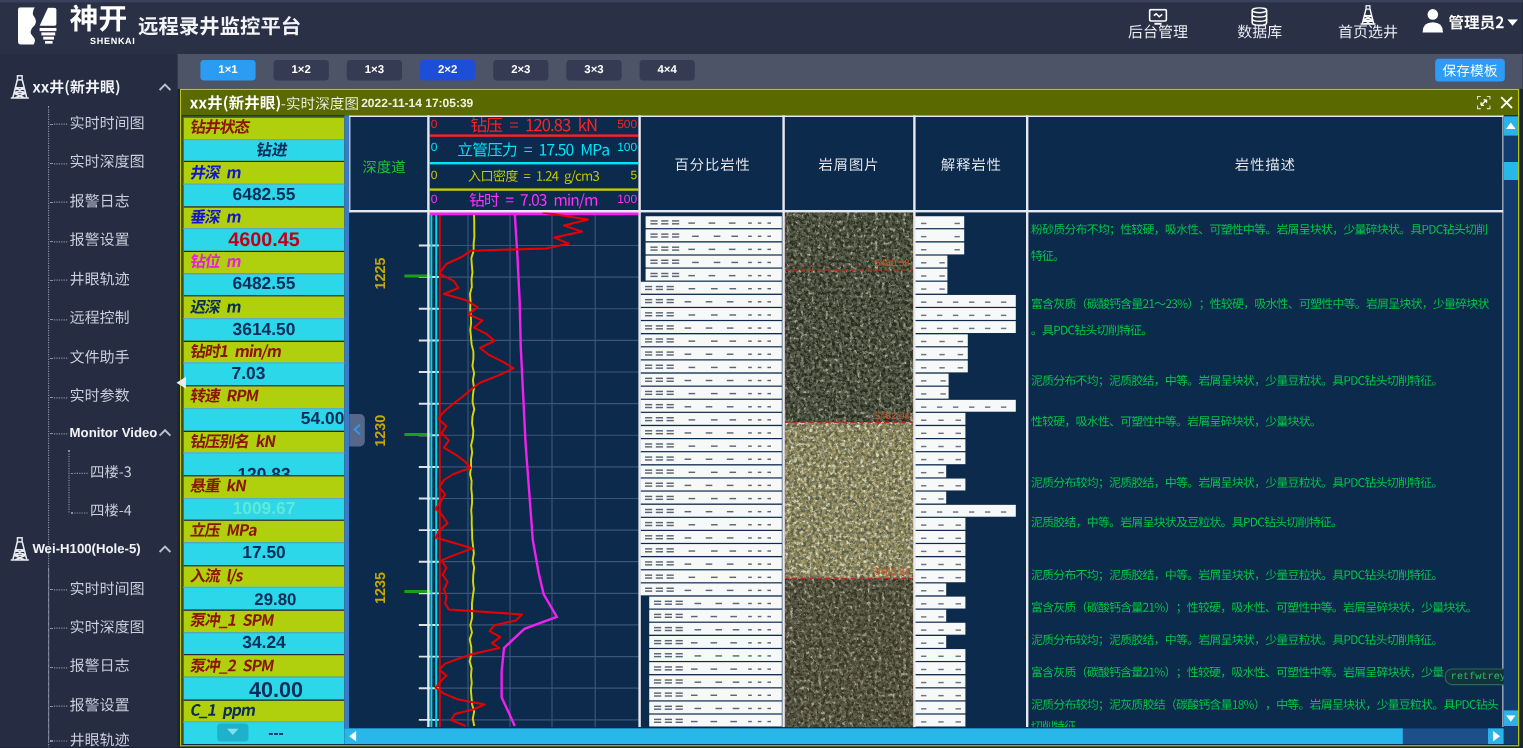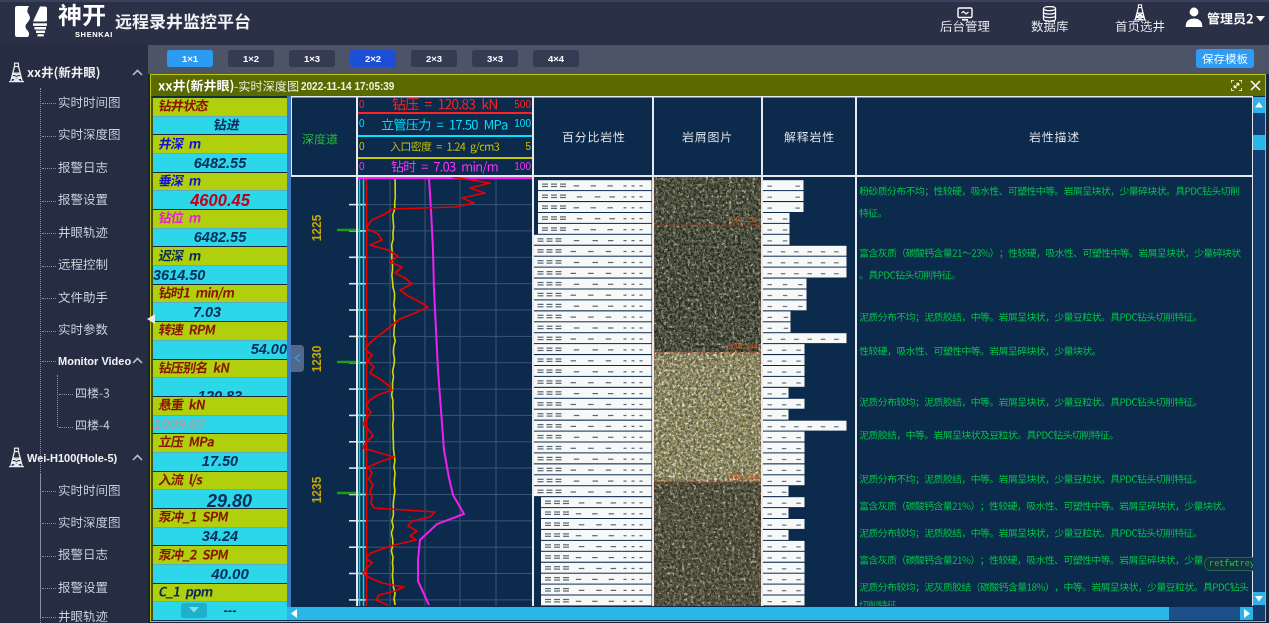--- a/index.html
+++ b/index.html
@@ -1,16 +1,16 @@
 <!DOCTYPE html>
 <html><head><meta charset="utf-8"><style>
 html,body{margin:0;padding:0;background:#1c2438;width:1269px;height:623px;overflow:hidden}
 body{font-family:"Liberation Sans",sans-serif;position:relative}
 .a{position:absolute}
-.bi{font-weight:bold;font-style:italic}
+.bi{font-weight:bold;}
 </style></head><body>
 
 <div class="a" style="left:0;top:0;width:1269px;height:45px;background:#2a3147;border-top:2px solid #39415c"></div>
 <svg class="a" style="left:15px;top:6px" width="33" height="32" viewBox="0 0 33 32">
 <path fill="#fff" d="M2 0 H14 Q11 5 13.5 8 Q17 12.5 12.5 16.5 Q8.5 20.5 12.5 24.5 Q15.5 27.5 13 31 H2 Q0 31 0 29 V2 Q0 0 2 0 Z"></path>
 <path fill="#fff" d="M18 15.5 L25 0.5 H30 Q32 0.5 32 2 V14 Q32 15.5 30.5 15.5 Z"></path>
 <rect x="18" y="17.3" width="14" height="2.6" fill="#fff"></rect>
 <rect x="19.5" y="21" width="11.5" height="2.5" fill="#fff"></rect>
 <rect x="21" y="24.6" width="9" height="2.4" fill="#fff"></rect>
 <rect x="22.5" y="28.2" width="6.3" height="2.2" fill="#fff"></rect>
@@ -359,21 +359,21 @@
 <div class="a bi" style="left:153px;top:229.25px;width:134px;text-align:center;font-size:14.5px;color:#0a2c5a">6482.55</div>
 <div class="a" style="left:153px;top:246.43px;width:134px;height:19.18px;background:#b0d00e;border-top:1px solid #20283c;box-sizing:border-box"></div>
 <svg style="position:absolute;left:158.0px;top:248.6px;width:42.7px;height:13.0px;overflow:visible;" viewBox="0 -880 3284 1000">
     <g fill="#0d2d56" transform="skewX(-9)">
       <use href="#b8FDF" x="0"></use>
       <use href="#b6DF1" x="940"></use>
       <use href="#b006D" x="2320"></use>
     </g>
   </svg>
 <div class="a" style="left:153px;top:265.11px;width:134px;height:19.18px;background:#2bd7e8;border-top:1px solid #55b0c0;box-sizing:border-box"></div>
-<div class="a bi" style="left:153px;top:266.61px;width:134px;text-align:left;font-size:14.5px;color:#0a2c5a">3614.50</div>
+<div class="a bi" style="left:153px;top:266.61px;width:134px;text-align:center;font-size:14.5px;color:#0a2c5a">3614.50</div>
 <div class="a" style="left:153px;top:283.79px;width:134px;height:19.18px;background:#b0d00e;border-top:1px solid #20283c;box-sizing:border-box"></div>
 <svg style="position:absolute;left:158.0px;top:286.0px;width:76.3px;height:13.0px;overflow:visible;" viewBox="0 -880 5870 1000">
     <g fill="#8b1500" transform="skewX(-9)">
       <use href="#b94BB" x="0"></use>
       <use href="#b65F6" x="940"></use>
       <use href="#b0031" x="1880"></use>
       <use href="#b006D" x="2850"></use>
       <use href="#b0069" x="3754"></use>
       <use href="#b006E" x="3998"></use>
       <use href="#b002F" x="4579"></use>
@@ -410,21 +410,21 @@
 <div class="a" style="left:153px;top:395.86px;width:134px;height:19.18px;background:#b0d00e;border-top:1px solid #20283c;box-sizing:border-box"></div>
 <svg style="position:absolute;left:158.0px;top:398.1px;width:47.0px;height:13.0px;overflow:visible;" viewBox="0 -880 3613 1000">
     <g fill="#8b1500" transform="skewX(-9)">
       <use href="#b60AC" x="0"></use>
       <use href="#b91CD" x="940"></use>
       <use href="#b006B" x="2320"></use>
       <use href="#b004E" x="2864"></use>
     </g>
   </svg>
 <div class="a" style="left:153px;top:414.54px;width:134px;height:19.18px;background:#2bd7e8;border-top:1px solid #55b0c0;box-sizing:border-box"></div>
-<div class="a bi" style="left:153px;top:416.04px;width:134px;text-align:left;font-size:14.5px;color:#a3a3a3">1009.67</div>
+<div class="a bi" style="left:153px;top:416.04px;width:134px;text-align:center;font-size:14.5px;color:#5eead4">1009.67</div>
 <div class="a" style="left:153px;top:433.21px;width:134px;height:19.18px;background:#b0d00e;border-top:1px solid #20283c;box-sizing:border-box"></div>
 <svg style="position:absolute;left:158.0px;top:435.4px;width:56.0px;height:13.0px;overflow:visible;" viewBox="0 -880 4311 1000">
     <g fill="#8b1500" transform="skewX(-9)">
       <use href="#b7ACB" x="0"></use>
       <use href="#b538B" x="940"></use>
       <use href="#b004D" x="2320"></use>
       <use href="#b0050" x="3113"></use>
       <use href="#b0061" x="3720"></use>
     </g>
   </svg>
@@ -434,21 +434,21 @@
 <svg style="position:absolute;left:158.0px;top:472.8px;width:44.2px;height:13.0px;overflow:visible;" viewBox="0 -880 3397 1000">
     <g fill="#8b1500" transform="skewX(-9)">
       <use href="#b5165" x="0"></use>
       <use href="#b6D41" x="940"></use>
       <use href="#b006C" x="2320"></use>
       <use href="#b002F" x="2575"></use>
       <use href="#b0073" x="2902"></use>
     </g>
   </svg>
 <div class="a" style="left:153px;top:489.25px;width:134px;height:19.18px;background:#2bd7e8;border-top:1px solid #55b0c0;box-sizing:border-box"></div>
-<div class="a bi" style="left:153px;top:490.75px;width:153px;text-align:center;font-size:18px;color:#0a2c5a">29.80</div>
+<div class="a bi" style="left:153px;top:490.75px;width:153px;text-align:center;font-size:14px;color:#0a2c5a">29.80</div>
 <div class="a" style="left:153px;top:507.93px;width:134px;height:19.18px;background:#b0d00e;border-top:1px solid #20283c;box-sizing:border-box"></div>
 <svg style="position:absolute;left:158.0px;top:510.1px;width:70.0px;height:13.0px;overflow:visible;" viewBox="0 -880 5381 1000">
     <g fill="#8b1500" transform="skewX(-9)">
       <use href="#b6CF5" x="0"></use>
       <use href="#b51B2" x="940"></use>
       <use href="#b005F" x="1880"></use>
       <use href="#b0031" x="2387"></use>
       <use href="#b0053" x="3357"></use>
       <use href="#b0050" x="3921"></use>
       <use href="#b004D" x="4528"></use>
@@ -462,21 +462,21 @@
       <use href="#b6CF5" x="0"></use>
       <use href="#b51B2" x="940"></use>
       <use href="#b005F" x="1880"></use>
       <use href="#b0032" x="2387"></use>
       <use href="#b0053" x="3357"></use>
       <use href="#b0050" x="3921"></use>
       <use href="#b004D" x="4528"></use>
     </g>
   </svg>
 <div class="a" style="left:153px;top:563.96px;width:134px;height:19.18px;background:#2bd7e8;border-top:1px solid #55b0c0;box-sizing:border-box"></div>
-<div class="a bi" style="left:153px;top:565.46px;width:154px;text-align:center;font-size:15px;color:#0a2c5a">40.00</div>
+<div class="a bi" style="left:153px;top:565.46px;width:154px;text-align:center;font-size:18px;color:#0a2c5a">40.00</div>
 <div class="a" style="left:153px;top:582.64px;width:134px;height:19.18px;background:#b0d00e;border-top:1px solid #20283c;box-sizing:border-box"></div>
 <svg style="position:absolute;left:158.0px;top:584.8px;width:54.7px;height:13.0px;overflow:visible;" viewBox="0 -880 4205 1000">
     <g fill="#0d2d56" transform="skewX(-9)">
       <use href="#b0043" x="0"></use>
       <use href="#b005F" x="596"></use>
       <use href="#b0031" x="1103"></use>
       <use href="#b0070" x="2073"></use>
       <use href="#b0070" x="2657"></use>
       <use href="#b006D" x="3241"></use>
     </g>

